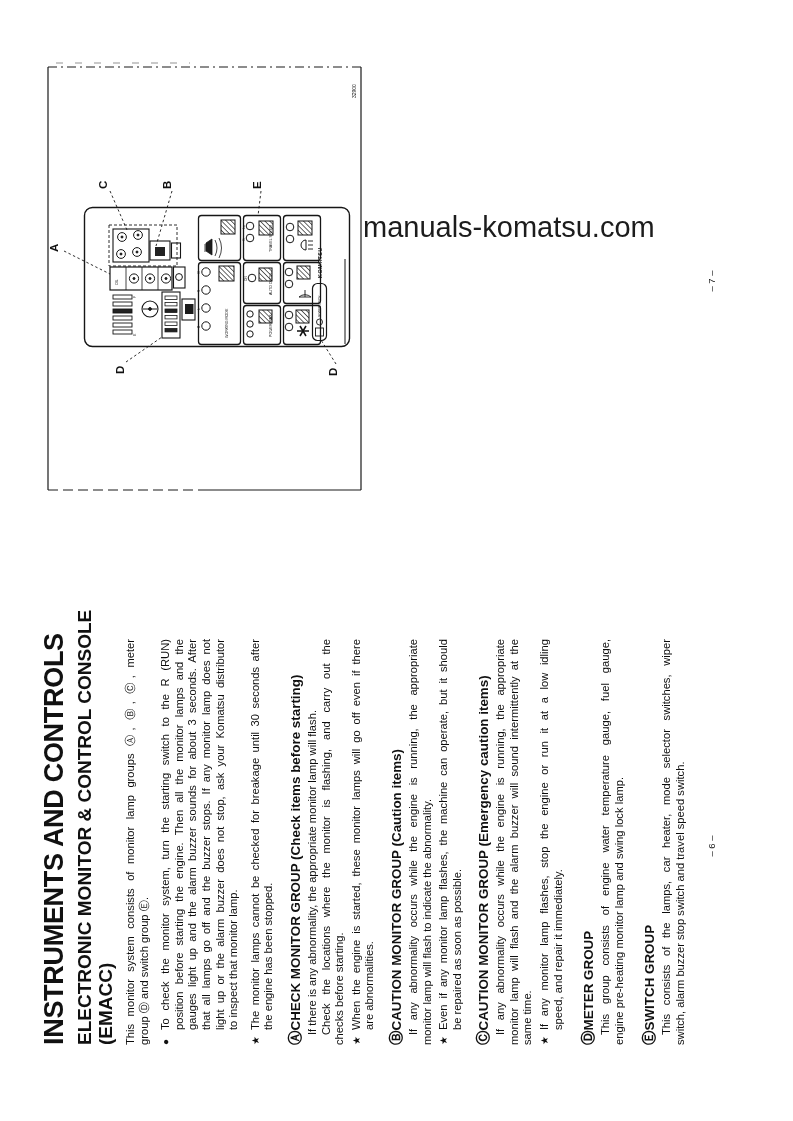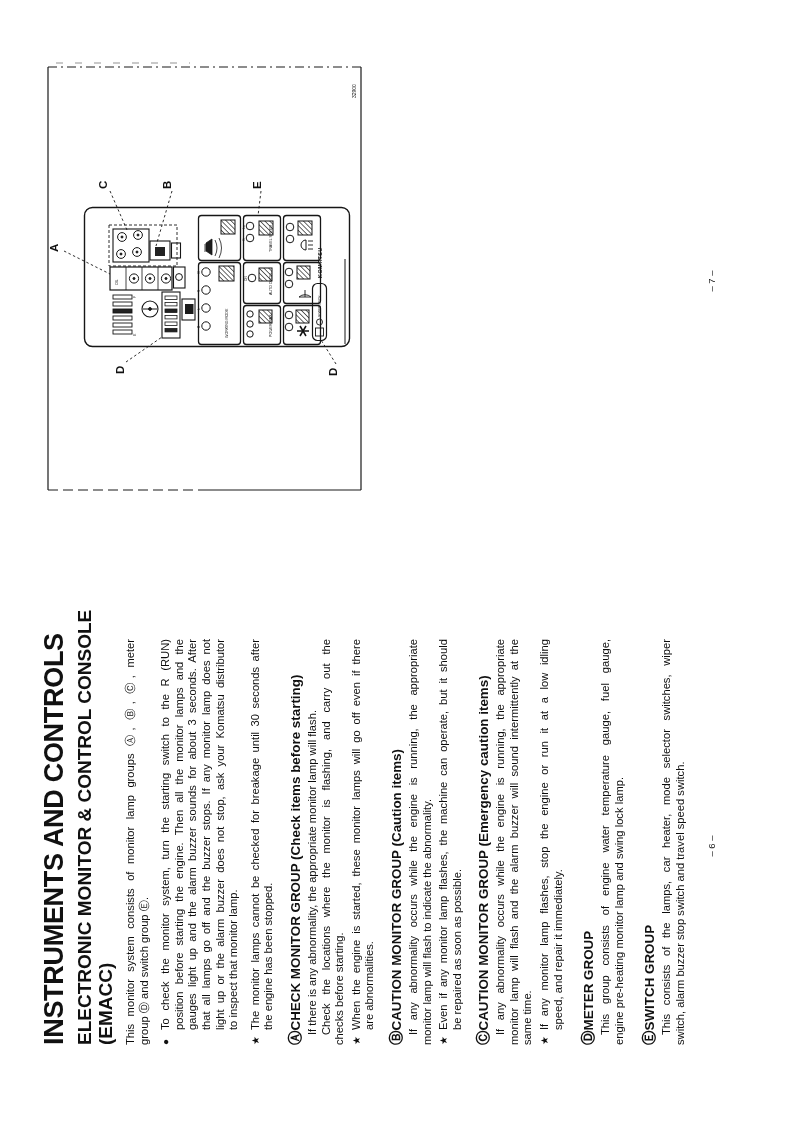--- a/index.html
+++ b/index.html
@@ -313,14 +313,15 @@
     <g font-size="11.5" font-weight="bold">
       <text x="58" y="252" transform="rotate(-90 58 252)">A</text>
       <text x="171" y="189" transform="rotate(-90 171 189)">B</text>
       <text x="107" y="189" transform="rotate(-90 107 189)">C</text>
       <text x="124" y="374" transform="rotate(-90 124 374)">D</text>
       <text x="337" y="376" transform="rotate(-90 337 376)">D</text>
       <text x="261" y="189" transform="rotate(-90 261 189)">E</text>
     </g>
   </svg>
 
+  <div class="watermark">manuals-komatsu.com</div>
 
 </div>
 
 </body></html>

